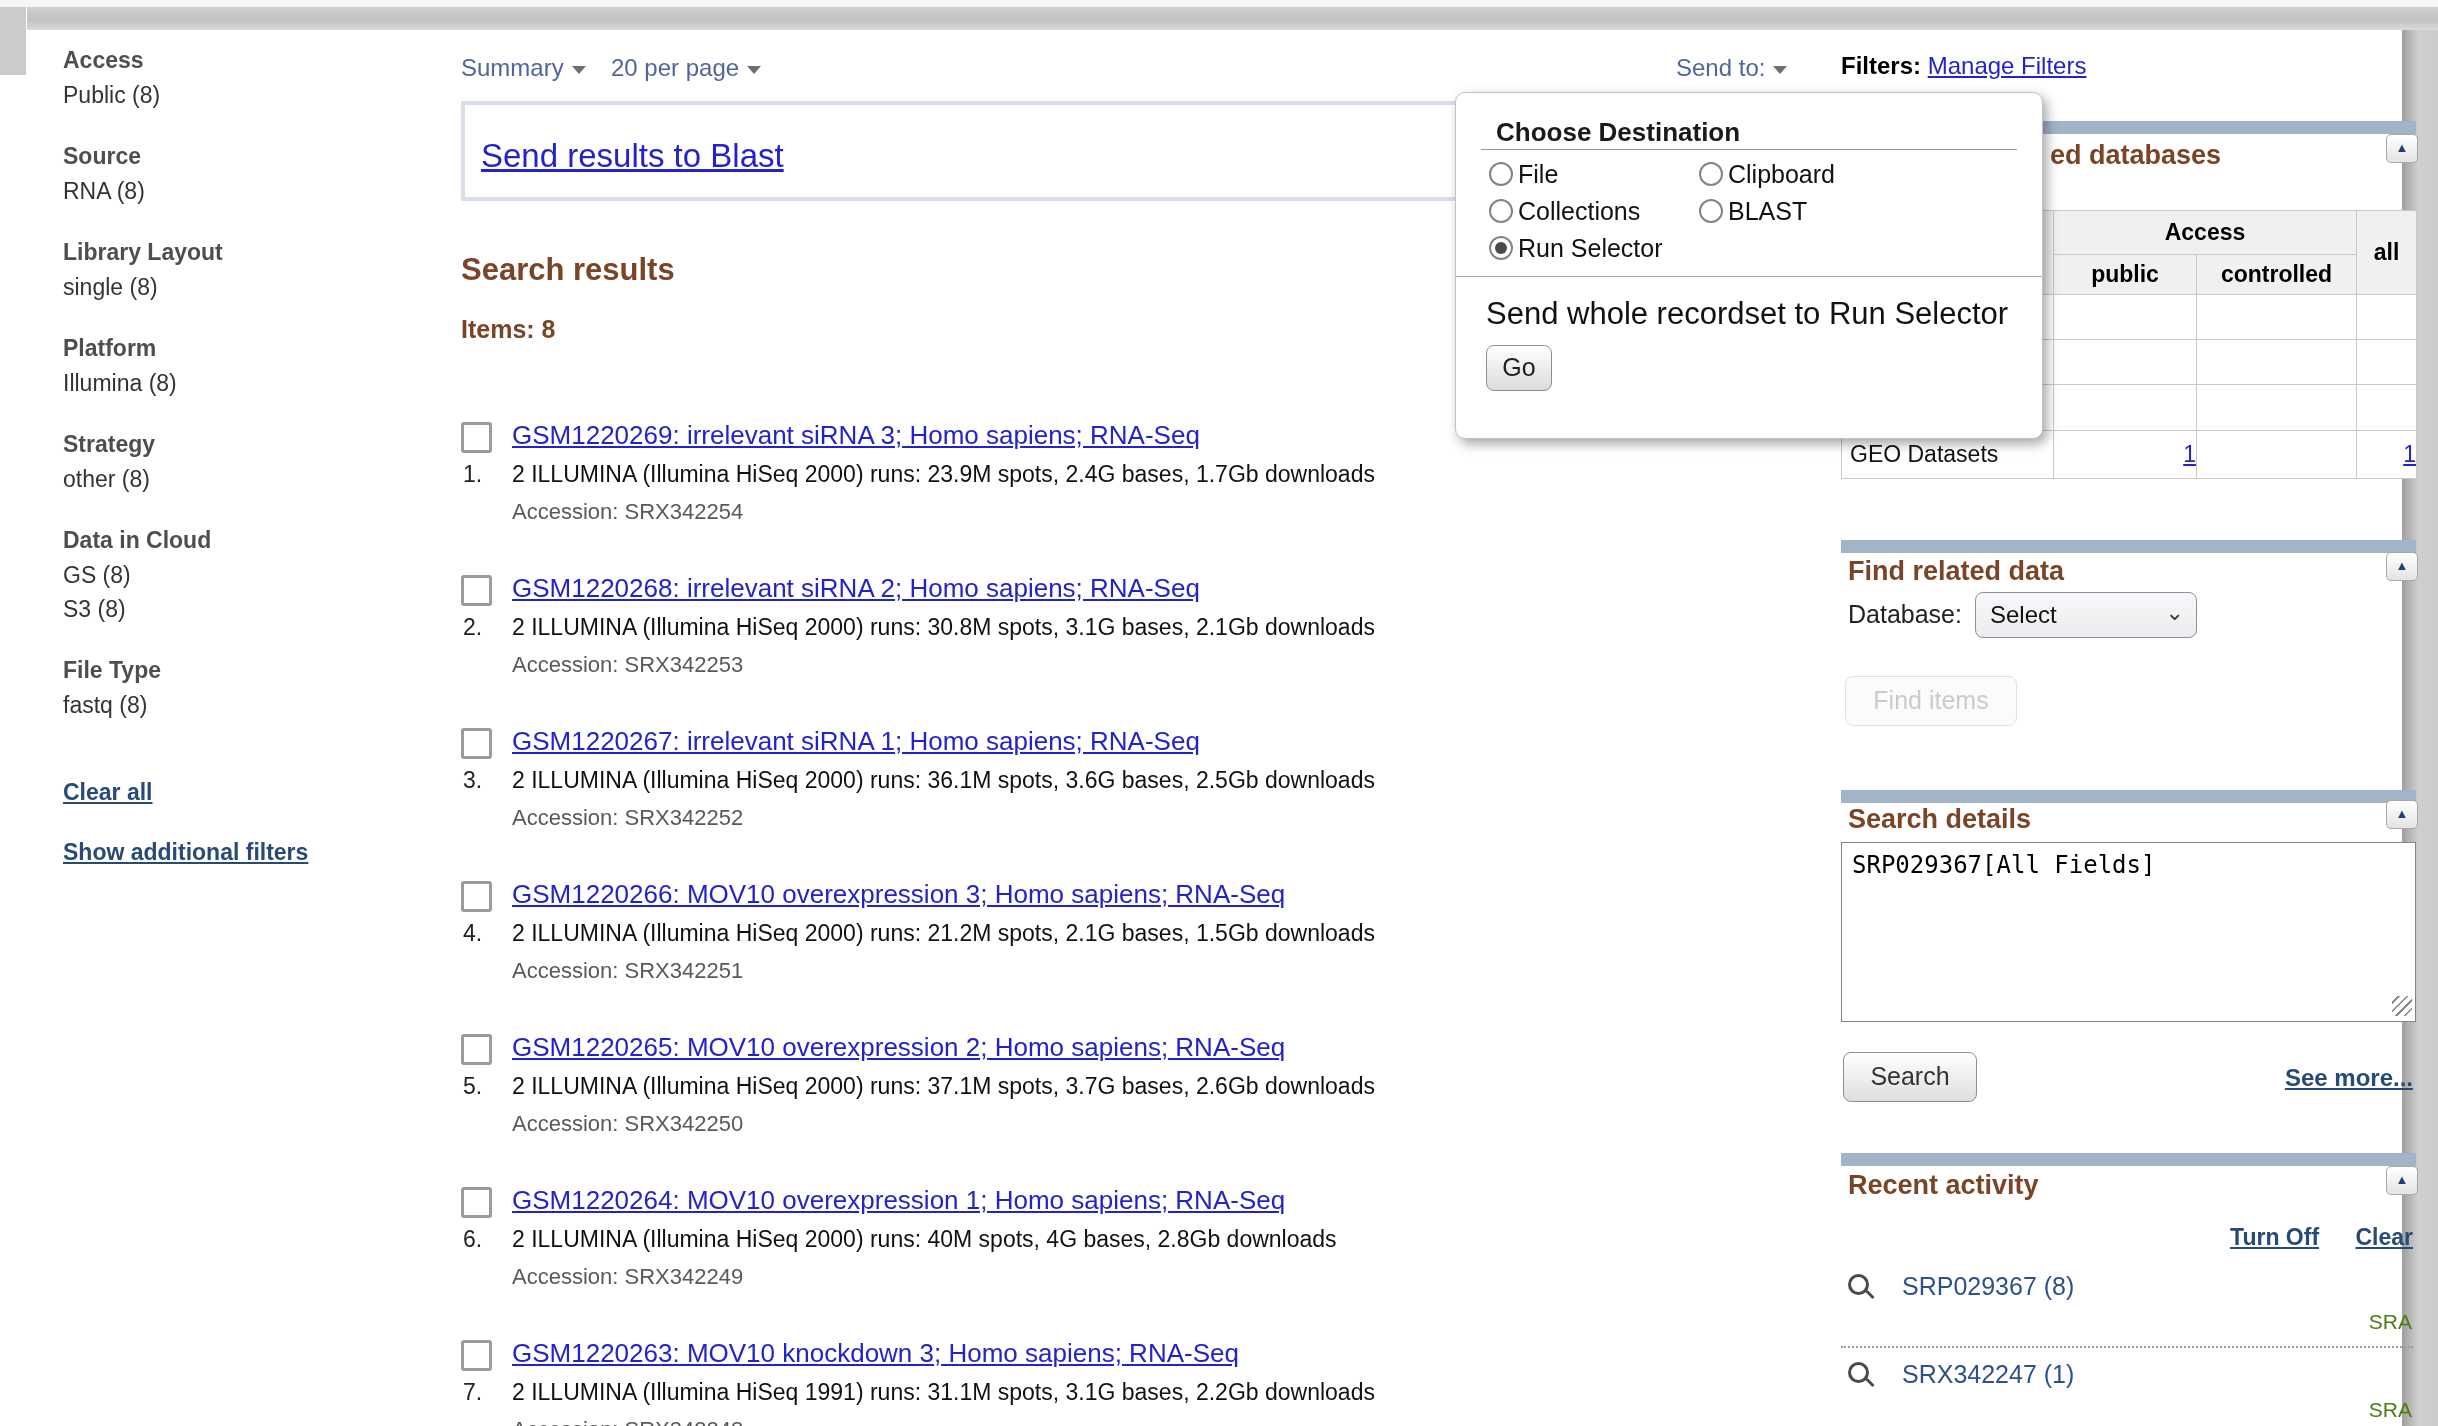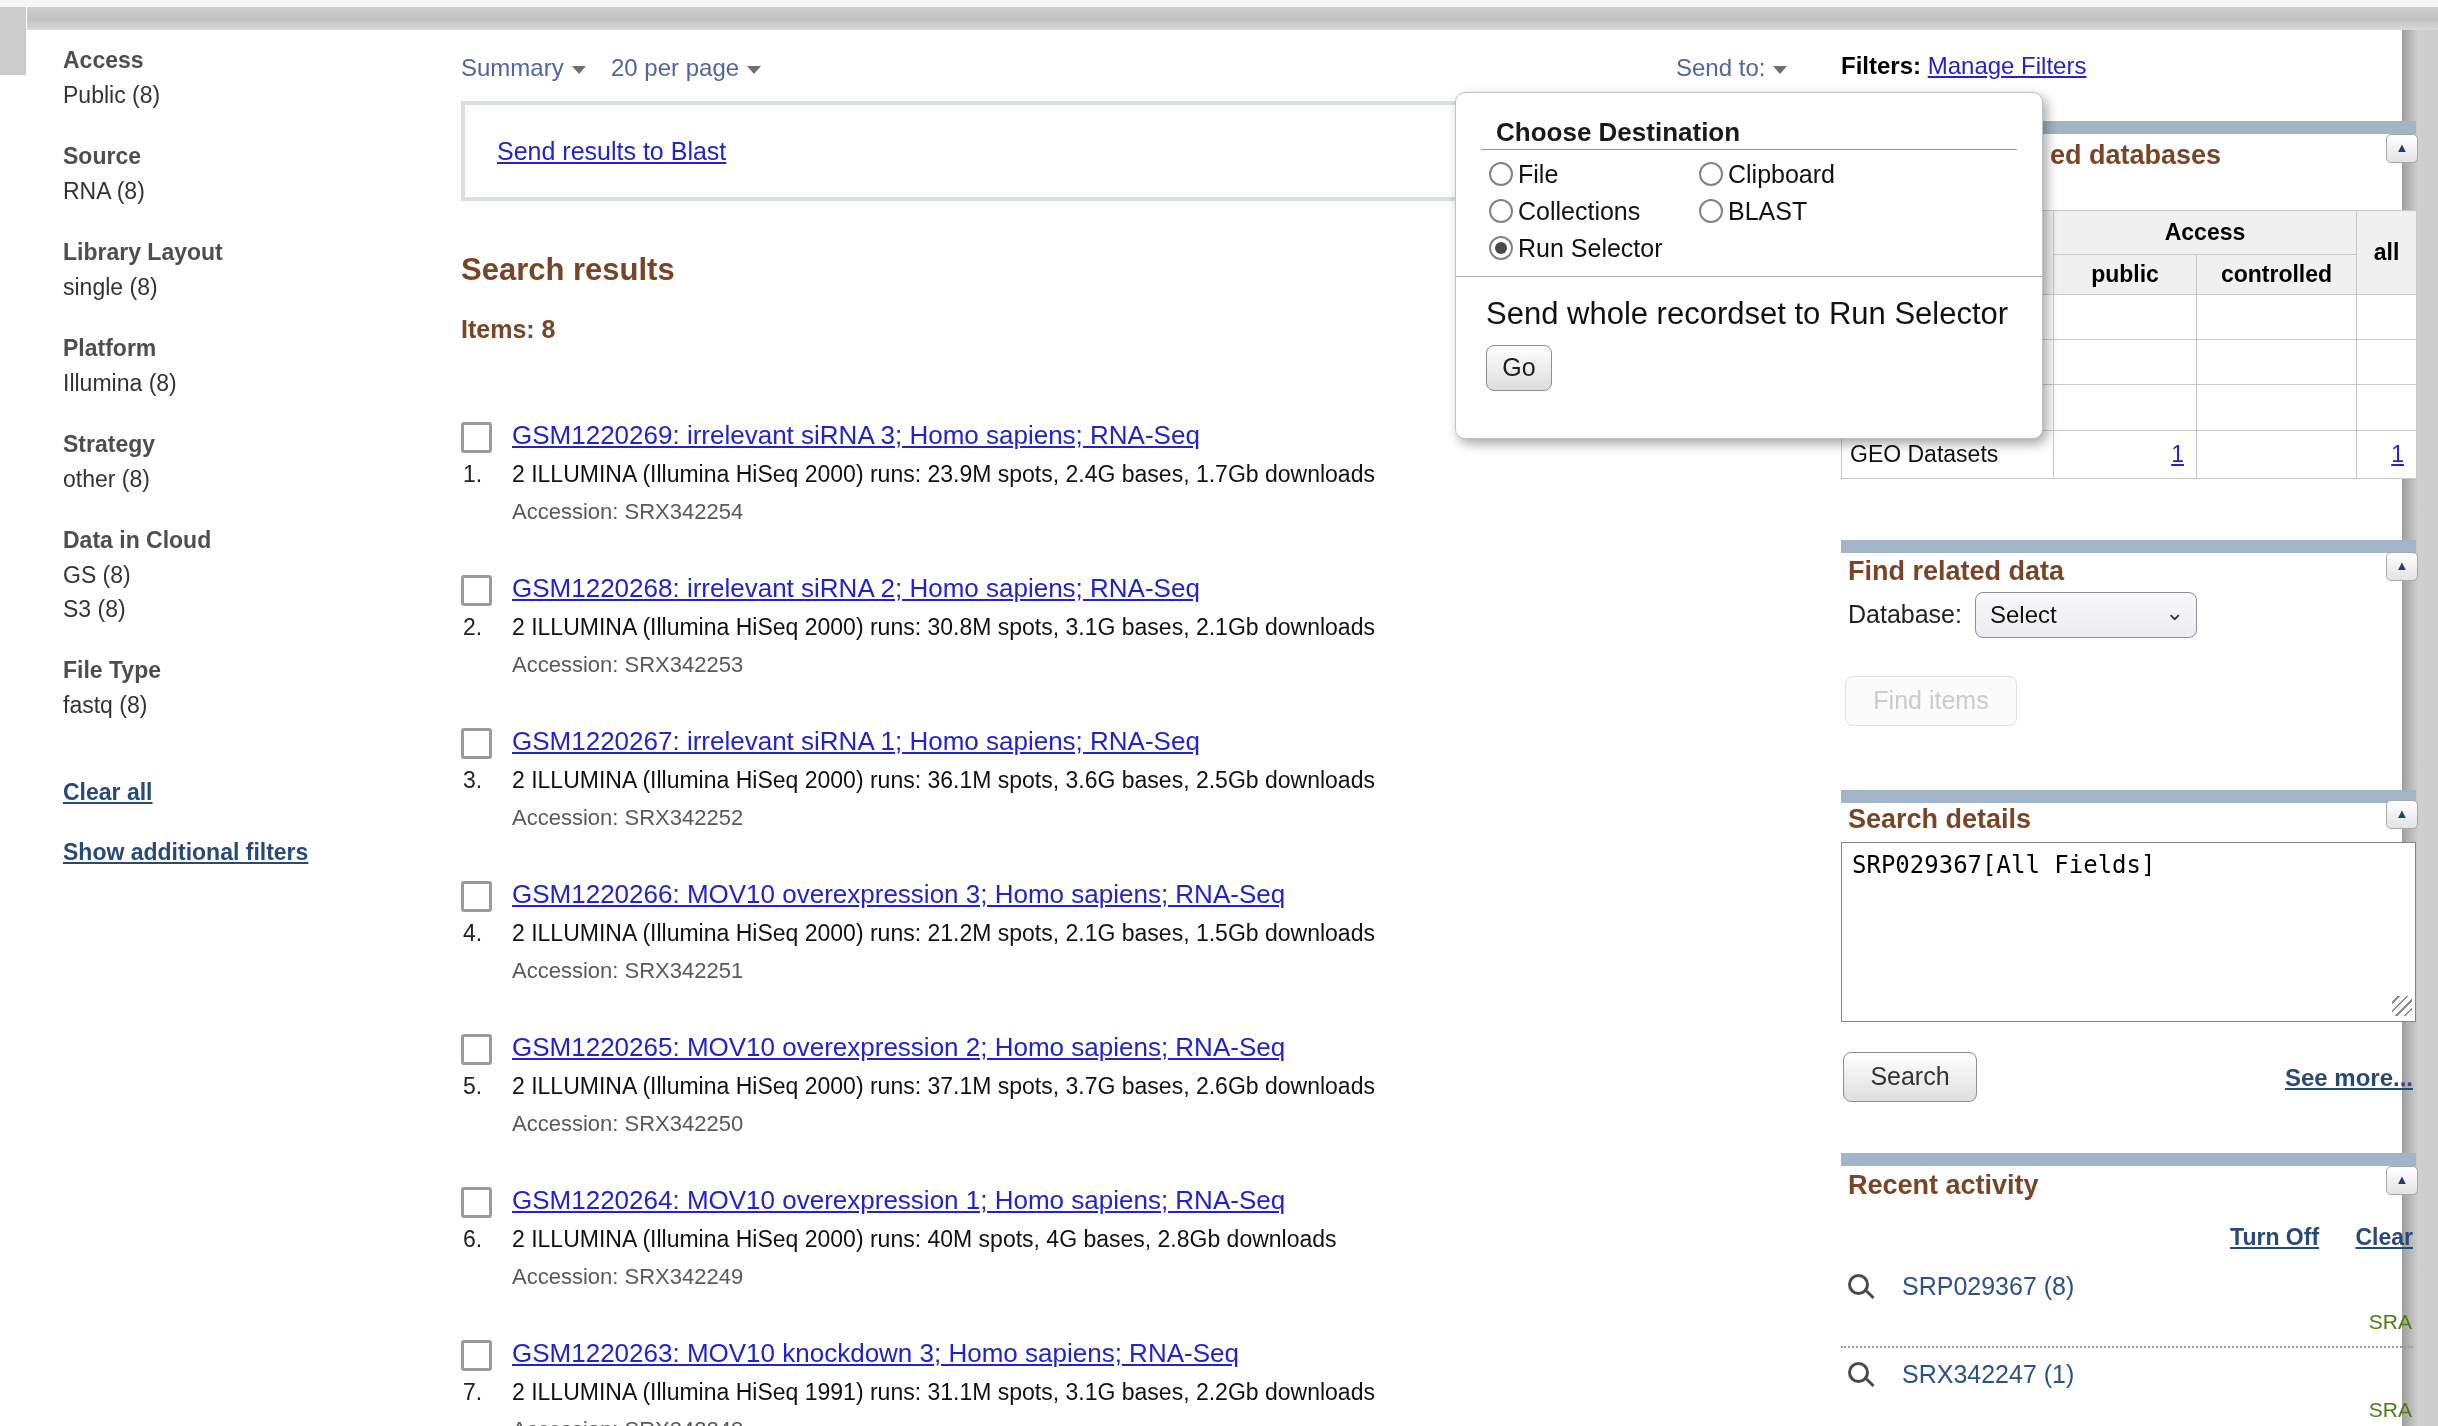--- a/index.html
+++ b/index.html
@@ -29,42 +29,42 @@
   #show-add{position:absolute;left:63px;top:839px;font-size:23px;}
   
   #fmt{position:absolute;left:461px;top:54px;font-size:24px;}
   #pagesize{position:absolute;left:611px;top:54px;font-size:24px;}
   #sendto{position:absolute;left:1676px;top:54px;font-size:24px;}
   #filters-row{position:absolute;left:1841px;top:52px;font-size:24px;}
   #filters-row b{color:#000;}
   
   #blast-box{position:absolute;left:461px;top:101px;width:1348px;height:100px;
              border:4px solid #d8dfe8;background:#fff;box-sizing:border-box;}
-  #blast-box a{position:absolute;left:32px;top:32px;font-size:25px;}
+  #blast-box a{position:absolute;left:16px;top:32px;font-size:33px;}
   
   #sr-head{position:absolute;left:461px;top:252px;font-size:31px;font-weight:bold;}
   #items-lbl{position:absolute;left:461px;top:315px;font-size:25px;font-weight:bold;}
   .item{position:absolute;left:461px;width:1330px;height:130px;}
   .cb{position:absolute;left:0;top:2px;width:25px;height:25px;border:3px solid #9b9b9b;
       border-radius:3px;background:#fff;}
   .inum{position:absolute;left:2px;top:41px;font-size:23px;color:#222;}
   .ititle{position:absolute;left:51px;top:0;font-size:26px;}
   .idesc{position:absolute;left:51px;top:41px;font-size:23px;color:#111;}
   .iacc{position:absolute;left:51px;top:79px;font-size:22px;color:#595959;}
   
   .rail-bar{position:absolute;left:1841px;width:575px;height:13px;background:#a2b4c8;}
   .rail-title{position:absolute;font-size:27px;font-weight:bold;}
   .collapse-btn{position:absolute;left:2386px;width:30px;height:27px;border:1px solid #a8a8a8;
                 border-radius:5px;background:linear-gradient(#fff,#e3e3e3);text-align:center;
                 line-height:25px;font-size:13px;color:#1f3f77;}
   
   #db-table{position:absolute;left:1841px;top:210px;border-collapse:collapse;table-layout:fixed;}
   #db-table th,#db-table td{border:1px solid #c9c9c9;font-size:23px;box-sizing:border-box;}
   #db-table th{background:#f0f0f0;font-weight:bold;color:#000;text-align:center;}
-  #db-table td{background:#fff;text-align:right;padding-right:12px;}
+  #db-table td{background:#fff;text-align:right;padding-right:0;}
   #db-table td.name{text-align:left;padding-left:8px;color:#111;}
   
   #frd-label{position:absolute;left:1848px;top:600px;font-size:25px;color:#222;}
   #frd-select{position:absolute;left:1975px;top:592px;width:222px;height:46px;border:1px solid #8f8f9a;
               border-radius:8px;background:linear-gradient(#f8f8fa,#ececf0);font-size:24px;color:#111;
               line-height:44px;padding-left:14px;box-sizing:border-box;}
   #frd-select .chev{position:absolute;right:12px;top:-2px;font-size:22px;color:#333;}
   #find-items{position:absolute;left:1845px;top:676px;width:170px;height:48px;border:1px solid #e2e2e2;
               border-radius:8px;background:#fbfbfb;color:#cbcbcb;font-size:25px;text-align:center;
               line-height:46px;}

